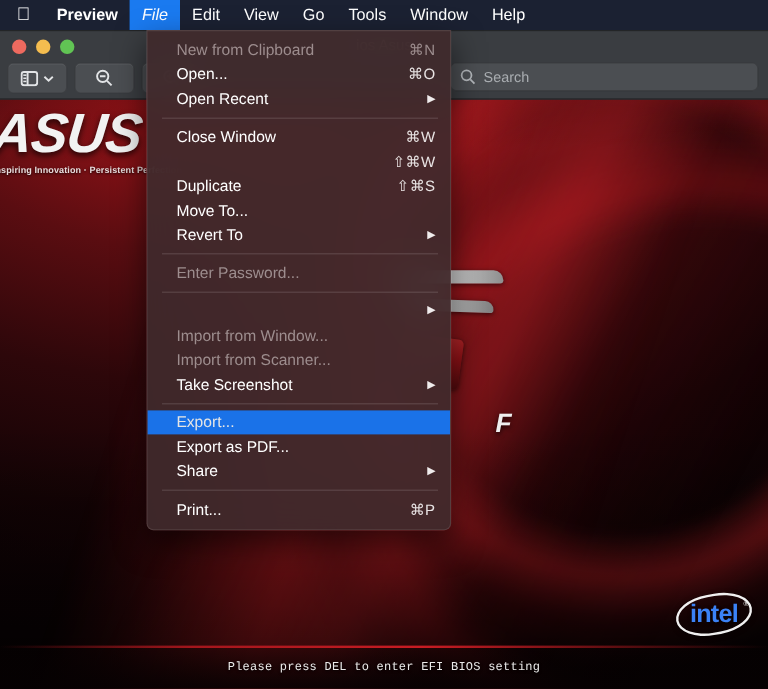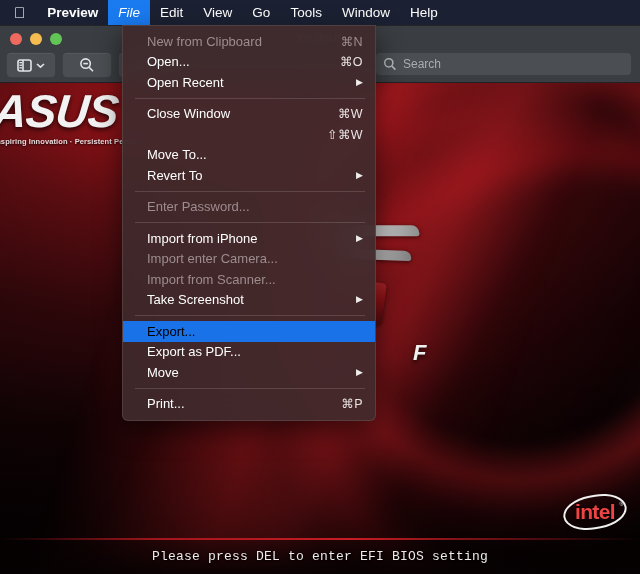--- a/index.html
+++ b/index.html
@@ -86,38 +86,38 @@
   
   .intel{
     position:absolute;left:563px;top:495px;width:64px;height:34px;
     display:flex;align-items:center;justify-content:center;
   }
   .intel-oval{
     position:absolute;inset:0;border:2.5px solid #f0f0f0;border-radius:50%/55%;
     transform:rotate(-10deg);box-shadow:0 1px 4px rgba(0,0,0,.5);
   }
   .intel-word{
-    position:relative;font-size:21px;font-weight:700;color:#ef4444;
+    position:relative;font-size:21px;font-weight:700;color:#3b82f6;
     letter-spacing:-.6px;text-shadow:0 1px 3px rgba(0,0,0,.6);
   }
   .intel-r{position:absolute;right:3px;top:6px;font-size:6px;color:#eee;}
 
   
   .bios-bar{
     position:absolute;left:0;right:0;bottom:0;height:36px;
     background:linear-gradient(to bottom, rgba(10,2,3,.2), rgba(6,1,2,.85));
     display:flex;align-items:center;justify-content:center;
   }
   .bios-rule{
     position:absolute;left:0;right:0;top:0;height:2px;
     background:linear-gradient(90deg, rgba(120,14,18,0), #a3161c 25%, #c71c23 55%, rgba(120,14,18,0));
   }
   .bios-text{
     font-family:"Liberation Mono","DejaVu Sans Mono",monospace;
-    font-size:13px;color:#eceaea;letter-spacing:.2px;
+    font-size:10px;color:#eceaea;letter-spacing:.2px;
     text-shadow:0 1px 2px rgba(0,0,0,.9);
   }
 
   
   .win{
     position:absolute;left:0;top:25px;right:0;bottom:0;
     background:transparent;
   }
   .titlebar{
     position:absolute;left:0;top:0;right:0;height:57px;
@@ -180,21 +180,21 @@
     border-radius:0 0 6px 6px;
     box-shadow:0 10px 26px rgba(0,0,0,.55);
     padding:5px 0 6px 0;
     backdrop-filter:blur(16px);
   }
   .mi{
     position:relative;height:20.5px;display:flex;align-items:center;
     padding:0 12px 0 24px;font-size:13px;color:#ffffff;white-space:nowrap;
   }
   .mi.disabled{color:#9d8d8e;}
-  .mi.sel{background:#1a72e8;color:#000000;}
+  .mi.sel{background:#1a72e8;color:#e5e5e5;}
   .mi .key{
     margin-left:auto;font-size:12.5px;color:#e9e4e4;letter-spacing:.4px;
   }
   .mi.disabled .key{color:#9d8d8e;}
   .mi .arrow{margin-left:auto;font-size:9px;color:#f0ecec;line-height:1;}
   .sep{height:1px;margin:5px 10px 5px 12px;background:rgba(255,255,255,.14);}
 </style>
 </head>
 <body>
 
@@ -311,54 +311,57 @@
       </div>
       <div class="sep"></div>
       <div class="mi">
         <span>Close Window</span>
         <span class="key">⌘W</span>
       </div>
       <div class="mi">
         <span class="key">⇧⌘W</span>
       </div>
       <div class="mi">
+        <span>Duplicate</span>
+        <span class="key">⇧⌘S</span>
+      </div>
+      <div class="mi">
         <span>Move To...</span>
       </div>
       <div class="mi">
         <span>Revert To</span>
         <span class="arrow">▶</span>
       </div>
       <div class="sep"></div>
       <div class="mi disabled">
         <span>Enter Password...</span>
       </div>
       <div class="sep"></div>
       <div class="mi">
-        <span>Import from iPhone</span>
         <span class="arrow">▶</span>
       </div>
       <div class="mi disabled">
-        <span>Import enter Camera...</span>
+        <span>Import from Window...</span>
       </div>
       <div class="mi disabled">
         <span>Import from Scanner...</span>
       </div>
       <div class="mi">
         <span>Take Screenshot</span>
         <span class="arrow">▶</span>
       </div>
       <div class="sep"></div>
       <div class="mi sel">
         <span>Export...</span>
       </div>
       <div class="mi">
         <span>Export as PDF...</span>
       </div>
       <div class="mi">
-        <span>Move</span>
+        <span>Share</span>
         <span class="arrow">▶</span>
       </div>
       <div class="sep"></div>
       <div class="mi">
         <span>Print...</span>
         <span class="key">⌘P</span>
       </div>
     </div>
 
 </div>

